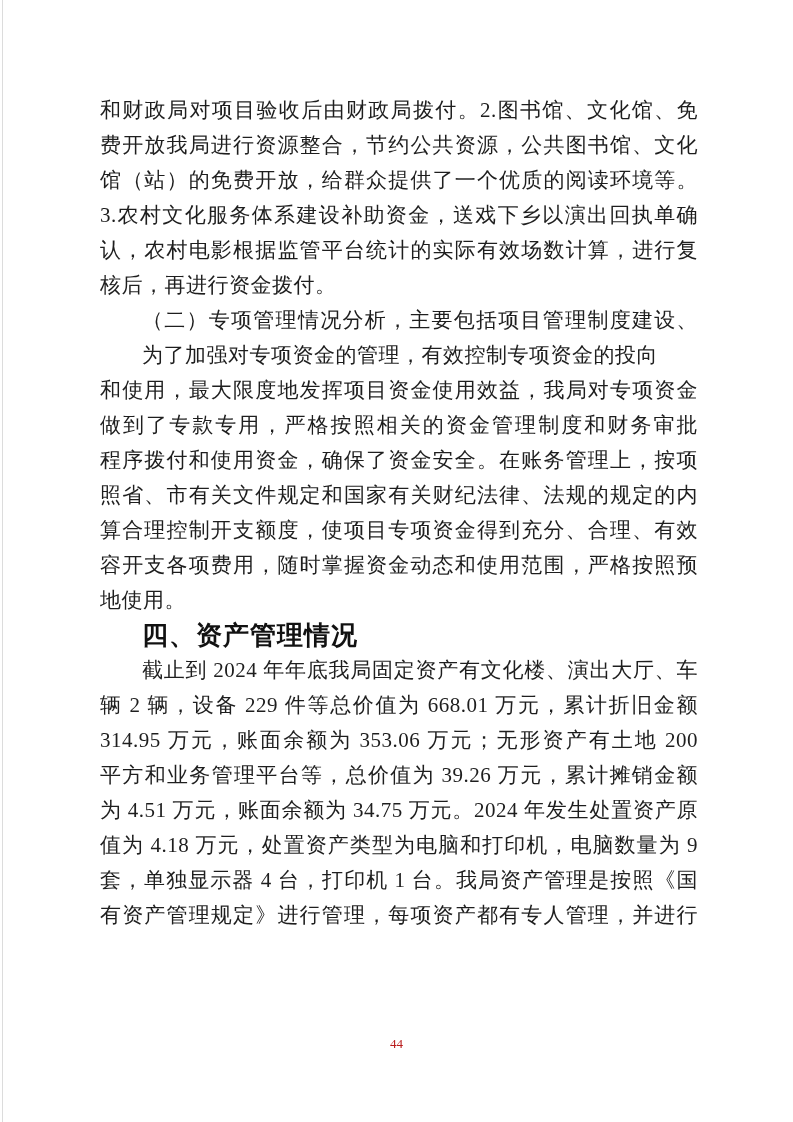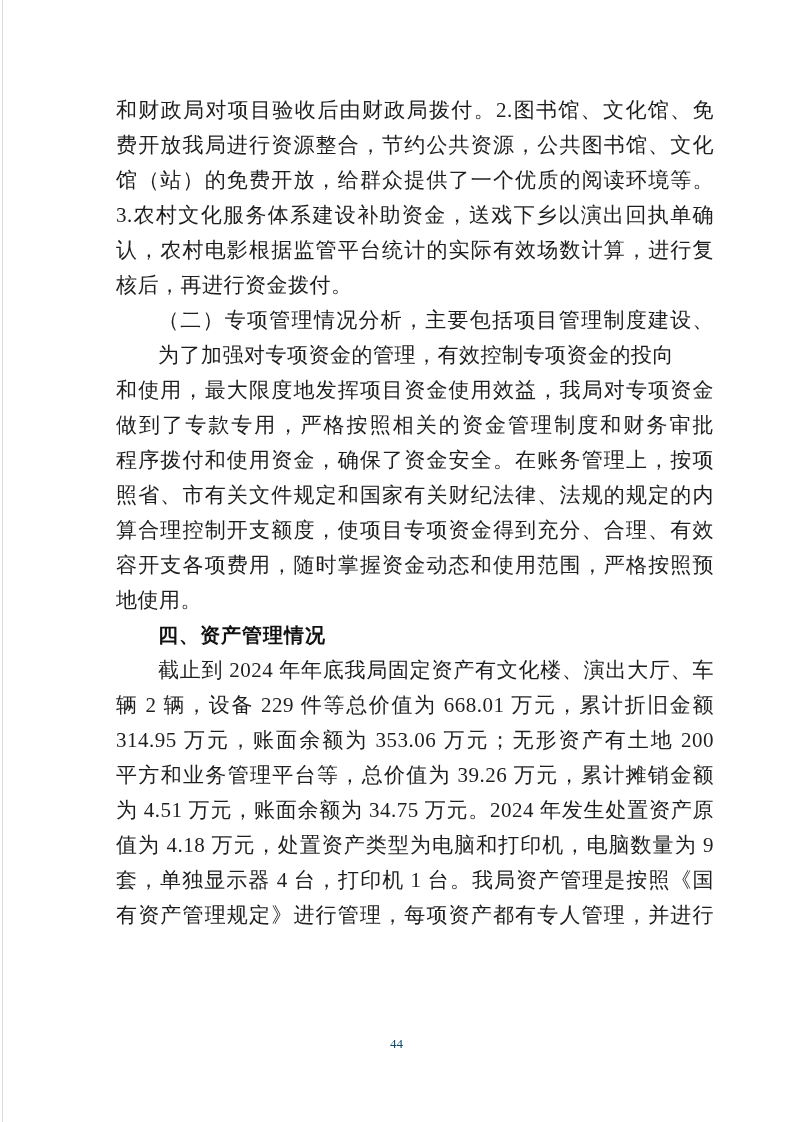--- a/index.html
+++ b/index.html
@@ -20,21 +20,21 @@
   .edge-line {
     position: absolute;
     left: 2px;
     top: 0;
     width: 1px;
     height: 1122px;
     background: #dcdcdc;
   }
   .text-block {
     position: absolute;
-    left: 116px;
+    left: 100px;
     top: 93px;
     width: 598px;
   }
   .line {
     height: 35px;
     line-height: 35px;
     font-size: 21px;
     letter-spacing: 0.5px;
     overflow: hidden;
   }
@@ -46,33 +46,33 @@
   .line.left {
     text-align: right;
     text-align-last: left;
   }
   .line.indent {
     text-indent: 42px;
   }
   .line.heading {
     font-family: "Liberation Sans", "DejaVu Sans", sans-serif;
     font-weight: bold;
-    font-size: 20px;
+    font-size: 26px;
     color: #111111;
     letter-spacing: 1px;
   }
   .page-number {
     position: absolute;
     left: 0;
     top: 1036px;
     width: 793px;
     text-align: center;
     font-size: 13px;
     font-family: "Liberation Serif", "DejaVu Serif", serif;
-    color: #0c4a6e;
+    color: #b91c1c;
   }
 </style>
 </head>
 <body>
 
 <div class="page">
   <div class="edge-line"></div>
   <div class="text-block">
       <div class="line justify">和财政局对项目验收后由财政局拨付。2.图书馆、文化馆、免</div>
       <div class="line justify">费开放我局进行资源整合，节约公共资源，公共图书馆、文化</div>

